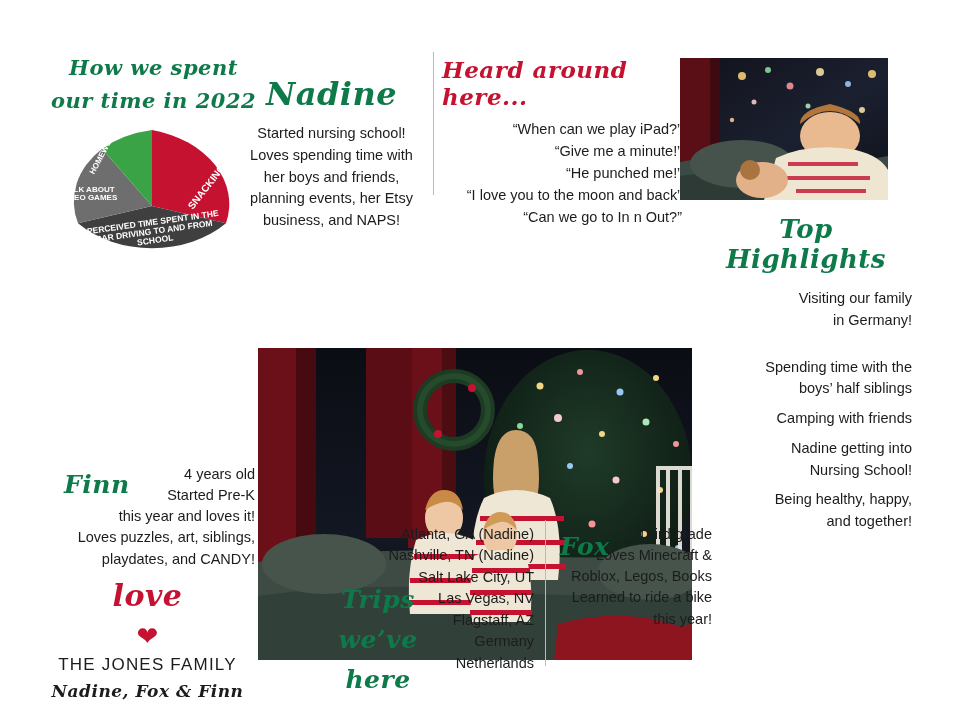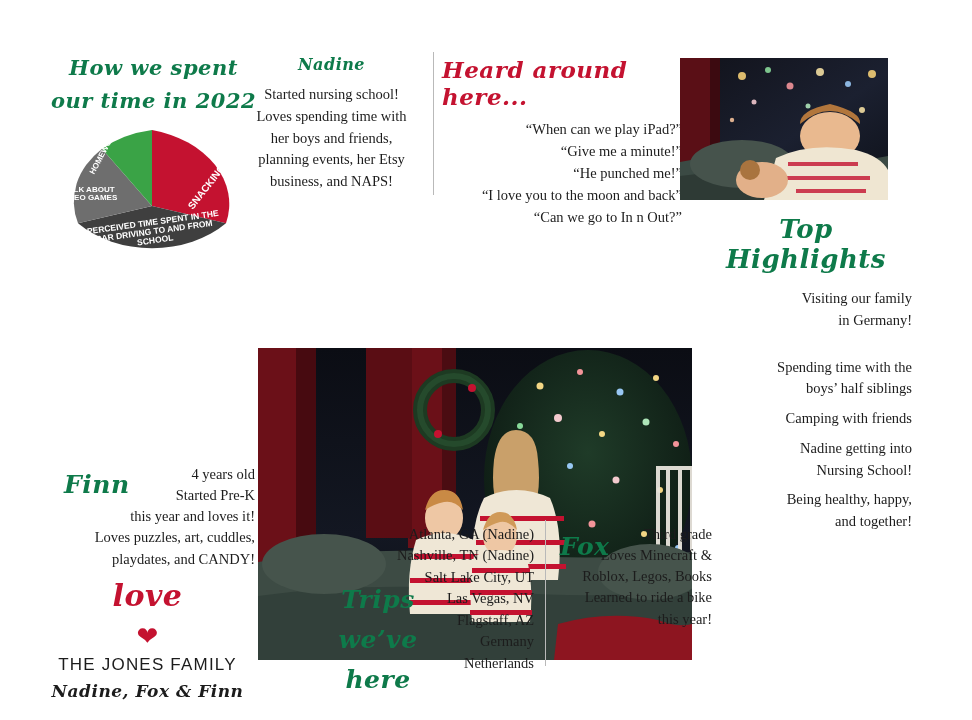--- a/index.html
+++ b/index.html
@@ -47,21 +47,21 @@
     overflow: hidden;
     position: relative;
   }
   .photo .bg {
     position: absolute;
     inset: 0;
   }
 
   
   .body-text {
-    font-family: Liberation Serif, serif;
+    font-family: Liberation Sans, sans-serif;
     color: #1c1c1c;
     line-height: 1.38;
   }
 
   .center { text-align: center; }
   .right { text-align: right; }
 
   .heart { color: #c41230; }
 </style>
 </head>
@@ -94,21 +94,21 @@
 
       <div class="slice-label" style="left:28px; top:88px; width:148px; font-size:8.5px; transform:rotate(-8deg);">PERCEIVED TIME SPENT IN THE CAR DRIVING TO AND FROM SCHOOL</div>
 
       <div class="slice-label" style="left:6px; top:56px; width:62px; font-size:8px;">TALK ABOUT VIDEO GAMES</div>
 
       <div class="slice-label" style="left:24px; top:18px; width:56px; font-size:8px; transform:rotate(-62deg);">HOMEWORK</div>
     </div>
   </div>
 
   <div class="abs" style="left:234px; top:55px; width:195px; height:165px;">
-    <div class="script center" style="font-size:16px; margin-bottom:10px;">Nadine</div>
+    <div class="script center" style="font-size:32px; margin-bottom:10px;margin-top:20px;">Nadine</div>
     <div class="body-text center" style="font-size:14.5px; line-height:1.5;">
       <div>Started nursing school!</div>
       <div>Loves spending time with</div>
       <div>her boys and friends,</div>
       <div>planning events, her Etsy</div>
       <div>business, and NAPS!</div>
     </div>
   </div>
 
   <div class="abs" style="left:433px; top:52px; width:1px; height:143px; background:#b9b9b9;"></div>
@@ -281,21 +281,21 @@
 and together!</div>
     </div>
   </div>
 
   <div class="abs" style="left:40px; top:460px; width:215px; height:110px;">
     <div class="script" style="font-size:25px; position:absolute; left:24px; top:10px;">Finn</div>
     <div class="body-text right" style="font-size:14.5px; line-height:1.46; padding-top:4px;">
       <div>4 years old</div>
       <div>Started Pre-K</div>
       <div>this year and loves it!</div>
-      <div>Loves puzzles, art, cuddles,</div>
+      <div>Loves puzzles, art, siblings,</div>
       <div>playdates, and CANDY!</div>
     </div>
   </div>
 
   <div class="abs" style="left:40px; top:578px; width:215px; height:100px;">
     <div style="display:flex; align-items:center; justify-content:center; gap:10px;flex-direction:column;">
       <span class="script red" style="font-size:30px;">love</span>
       <span class="heart" style="font-size:26px; line-height:1;">❤</span>
     </div>
     <div class="center" style="font-size:17px; letter-spacing:1.2px; margin-top:6px; color:#1c1c1c;">THE JONES FAMILY</div>

